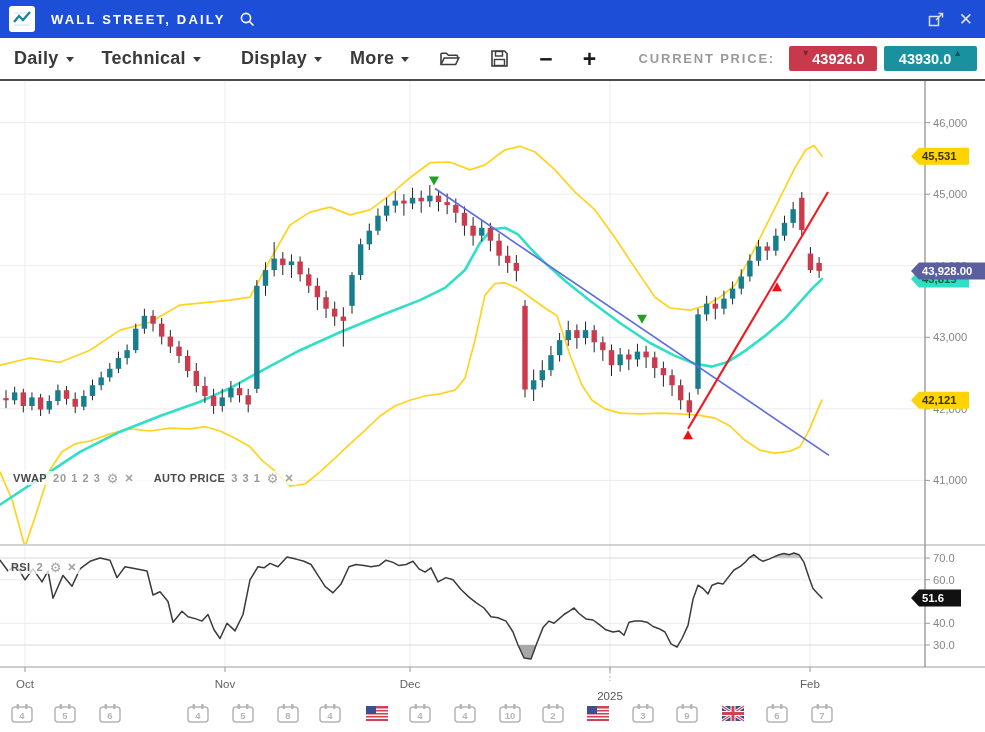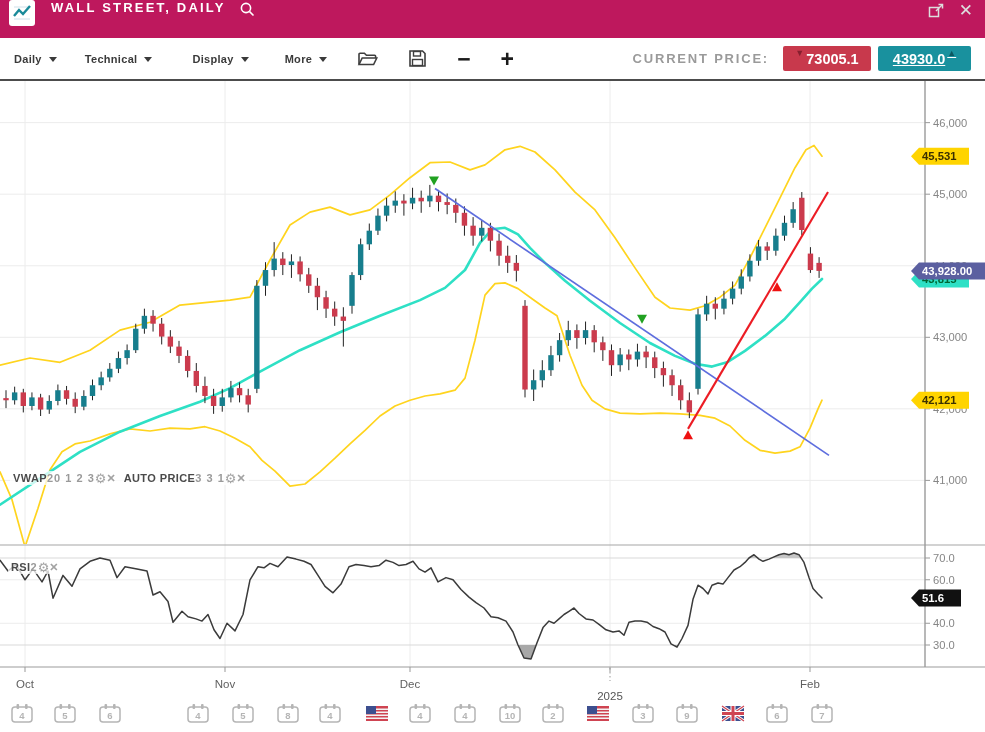--- a/index.html
+++ b/index.html
@@ -1,51 +1,51 @@
 <!DOCTYPE html>
 <html><head>
 <meta charset="utf-8">
 <style>
   html,body{margin:0;padding:0;background:#888;}
   *{box-sizing:border-box;}
   .win{position:relative;width:985px;height:732px;background:#fff;overflow:hidden;
        font-family:"Liberation Sans",sans-serif;}
   
-  .titlebar{position:absolute;left:0;top:0;width:985px;height:38px;background:#be185d;
-            display:flex;align-items:flex-start;z-index:5;}
+  .titlebar{position:absolute;left:0;top:0;width:985px;height:38px;background:#1d4ed8;
+            display:flex;align-items:center;z-index:5;}
   .logo{width:26px;height:26px;background:#fff;border-radius:3px;margin-left:9px;
         display:flex;align-items:center;justify-content:center;}
   .win-title{color:#fff;font-size:13px;font-weight:600;letter-spacing:2.2px;margin-left:16px;}
   .search{margin-left:12px;cursor:pointer;}
   .wc{margin-left:auto;display:flex;align-items:center;gap:14px;margin-right:12px;}
   .wc span{color:#ddd;cursor:pointer;display:flex;align-items:center;}
   .min-glyph{font-size:15px;font-weight:700;line-height:8px;height:10px;overflow:hidden;}
   .close-glyph{font-size:17px;}
   
   .toolbar{position:absolute;left:0;top:38px;width:985px;height:43px;background:#fff;
            border-bottom:2px solid #4c4c4c;display:flex;align-items:center;z-index:5;}
   .menu{display:flex;align-items:center;gap:7px;margin-left:14px;cursor:pointer;}
-  .menu span{font-size:11px;font-weight:700;color:#3a3a3a;letter-spacing:.3px;}
+  .menu span{font-size:18px;font-weight:700;color:#3a3a3a;letter-spacing:.3px;}
   .caret{width:0;height:0;border-left:4.5px solid transparent;border-right:4.5px solid transparent;
          border-top:5px solid #3a3a3a;margin-top:2px;}
   .tbtn{margin-left:30px;cursor:pointer;display:flex;align-items:center;color:#333;}
   .zoomglyph{font-size:23px;font-weight:700;color:#1b1b1b;line-height:20px;}
   .cp-label{margin-left:auto;font-size:13px;font-weight:600;color:#9a9a9a;letter-spacing:1.8px;}
   .badge{height:25px;display:flex;align-items:center;justify-content:center;border-radius:2px;
          color:#fff;font-size:14.5px;font-weight:700;cursor:pointer;position:relative;}
   .badge.sell{width:88px;background:#c8394c;margin-left:14px;}
-  .badge.buy{width:93px;background:#19919e;margin-left:7px;margin-right:14px;text-decoration:underline;}
+  .badge.buy{width:93px;background:#19919e;margin-left:7px;margin-right:8px;}
   .arr{font-size:9px;line-height:9px;}
   .arr.dn{color:#87202f;margin-right:2px;align-self:flex-start;margin-top:3px;}
   .arr.up{color:#0c5760;margin-left:2px;align-self:flex-start;margin-top:3px;}
   
   #chart{position:absolute;left:0;top:0;z-index:1;}
   svg text{font-family:"Liberation Sans",sans-serif;}
   
-  .legend{position:absolute;z-index:3;display:flex;align-items:center;
+  .legend{position:absolute;z-index:3;display:flex;align-items:center;gap:6px;
           font-size:11px;color:#555;background:rgba(255,255,255,.75);padding:1px 3px;}
   .lg-name{font-weight:700;color:#4a4a4a;letter-spacing:.4px;}
   .lg-params{color:#9a9a9a;font-weight:700;letter-spacing:1px;}
   .gear,.xicon{color:#a3a3a3;font-size:13px;cursor:pointer;line-height:11px;}
   .xicon{font-size:11px;font-weight:700;}
   .lg-gap{width:8px;}
 </style>
 </head>
 <body>
 
@@ -493,21 +493,21 @@
       <i class="caret"></i>
     </div>
     <div class="menu" style="margin-left:28px">
       <span>Technical</span>
       <i class="caret"></i>
     </div>
     <div class="menu" style="margin-left:40px">
       <span>Display</span>
       <i class="caret"></i>
     </div>
-    <div class="menu" style="margin-left:36px">
+    <div class="menu" style="margin-left:28px">
       <span>More</span>
       <i class="caret"></i>
     </div>
     <div class="tbtn">
       <svg width="21" height="18" viewBox="0 0 21 18">
         <path d="M2 14 V4.2 a1 1 0 0 1 1-1 h4.4 l2 2 h8.2 a1 1 0 0 1 1 1 v1.8" fill="none" stroke="#3d3d3d" stroke-width="1.6"></path>
         <path d="M2 14.5 L5.2 8 h14.6 l-3.2 6.5 z" fill="none" stroke="#3d3d3d" stroke-width="1.6"></path>
       </svg>
     </div>
     <div class="tbtn">
@@ -520,21 +520,21 @@
     <div class="tbtn">
         <span class="zoomglyph">−</span>
       </div>
     <div class="tbtn">
         <span class="zoomglyph">+</span>
       </div>
 
     <div class="cp-label">CURRENT PRICE:</div>
     <div class="badge sell">
       <span class="arr dn">▼</span>
-      <span>73005.1</span>
+      <span>43926.0</span>
     </div>
     <div class="badge buy">
       <span>43930.0</span>
       <span class="arr up">▲</span>
     </div>
   </div>
 
   <div class="legend" style="left:10px;top:471px">
     <span class="lg-name">VWAP</span>
     <span class="lg-params">20 1 2 3</span>

